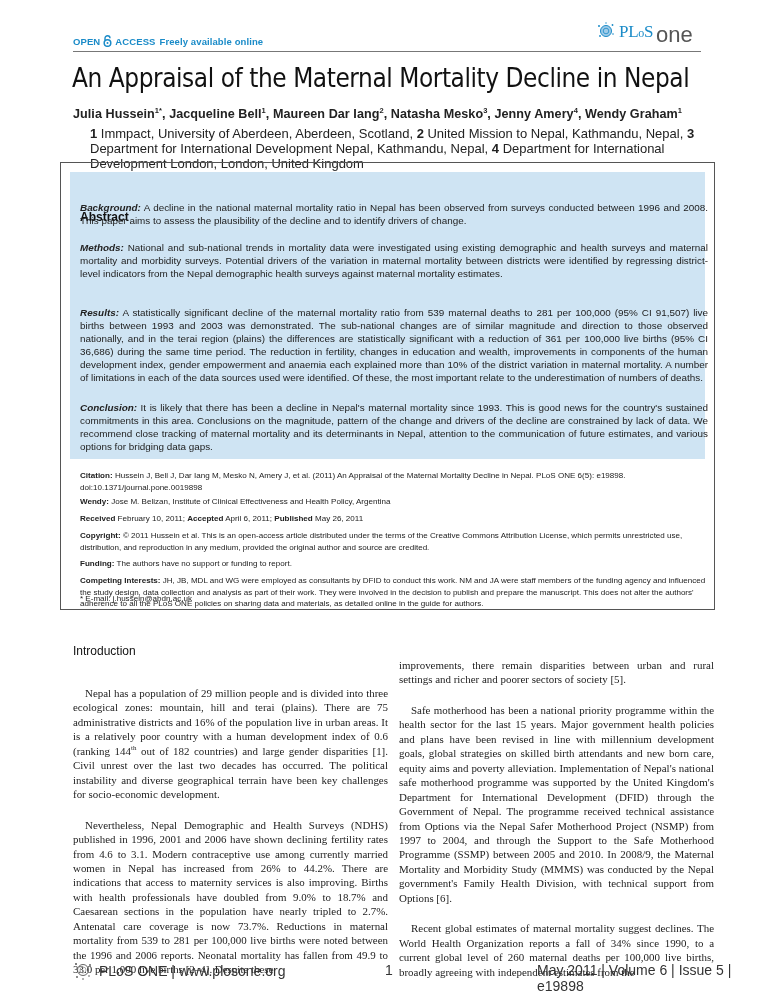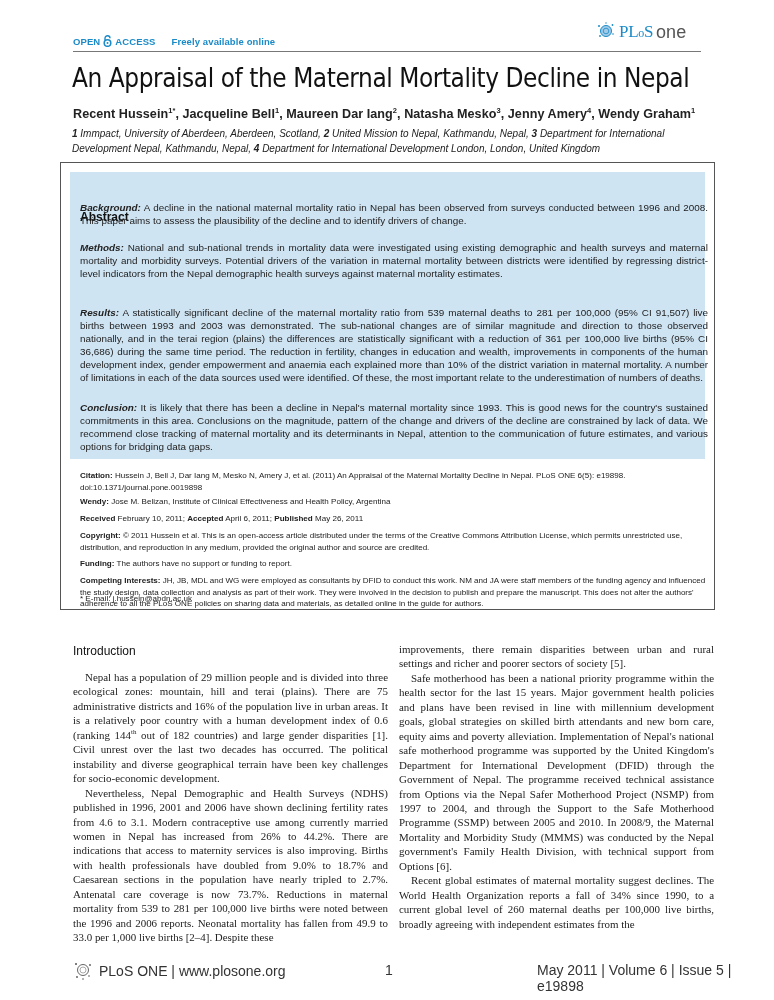--- a/index.html
+++ b/index.html
@@ -3,48 +3,48 @@
   <meta charset="utf-8">
   <style>
     * { box-sizing: border-box; margin: 0; padding: 0; }
     html, body { width: 774px; height: 1000px; background: #ffffff; overflow: hidden; }
     body { position: relative; font-family: "Liberation Sans", "DejaVu Sans", sans-serif; color: #111; }
 
     
     .hdr-left { position: absolute; left: 73px; top: 36px; font-size: 9.5px; font-weight: bold; color: #1a8bc8; letter-spacing: 0.1px; display: flex; align-items: center; }
     .hdr-left .oa-lock { display: inline-block; width: 9px; height: 11px; margin: 0 3px; position: relative; }
     .hdr-left .oa-lock svg { position: absolute; left: 0; top: -1px; }
-    .hdr-left .fao { margin-left: 16px; }
+    .hdr-left .fao { margin-left: 4px; }
     .hdr-right { position: absolute; left: 597px; top: 22px; display: flex; }
     .plos-logo-icon { width: 18px; height: 18px; margin-right: 4px; margin-bottom: 4px; }
     .plos-word { font-family: "Liberation Serif", "DejaVu Serif", serif; color: #1a8bc8; font-size: 17px; letter-spacing: -0.3px; }
     .plos-word .small-o { font-size: 12px; }
-    .one-word { font-family: "Liberation Sans", "DejaVu Sans", sans-serif; font-size: 18px; color: #555; margin-left: 3px; }
+    .one-word { font-family: "Liberation Sans", "DejaVu Sans", sans-serif; font-size: 22px; color: #555; margin-left: 3px; }
     .hdr-rule { position: absolute; left: 73px; top: 51px; width: 628px; height: 1px; background: #777; }
 
     
     .title { position: absolute; left: 72px; top: 62px; width: 640px; font-size: 26.5px; font-weight: normal; color: #111; letter-spacing: -0.5px; font-family: "DejaVu Sans", "Liberation Sans", sans-serif; transform: scaleX(0.88); transform-origin: left top; white-space: nowrap; }
     .authors { position: absolute; left: 73px; top: 106px; font-size: 12.6px; font-weight: bold; color: #222; white-space: nowrap; letter-spacing: 0.05px; }
     .authors sup { font-size: 7.5px; }
-    .affil { position: absolute; left: 72px; top: 126px; width: 640px; font-size: 10px; line-height: 15px; color: #222; font-style: italic; }
+    .affil { position: absolute; left: 90px; top: 126px; width: 640px; font-size: 13px; line-height: 15px; color: #222; }
     .affil b { font-weight: bold; }
 
     
     .abs-outer { position: absolute; left: 60px; top: 162px; width: 655px; height: 448px; border: 1px solid #555; }
     .abs-panel { position: absolute; left: 70px; top: 172px; width: 635px; height: 287px; background: #cfe4f3; }
     .abs-head { position: absolute; left: 80px; top: 178px; font-size: 12px; font-weight: bold; color: #111; margin-top: 32px; }
     .abs-para { position: absolute; left: 80px; width: 628px; font-size: 9.9px; line-height: 13.1px; color: #222; text-align: justify; }
     .abs-para .lbl { font-weight: bold; font-style: italic; }
     .meta { position: absolute; left: 80px; width: 628px; font-size: 8.05px; line-height: 11.7px; color: #222; }
     .meta b { font-weight: bold; }
 
     
     .intro-head { position: absolute; left: 73px; top: 644px; font-size: 12px; font-weight: normal; color: #111; }
     .col { position: absolute; width: 315px; font-family: "Liberation Serif", "DejaVu Serif", serif; font-size: 10.95px; line-height: 14.45px; color: #222; text-align: justify; }
-    .col p { text-indent: 12px; }
+    .col p { text-indent: 12px; margin-top: 16px; }
     .col p.noind { text-indent: 0; }
     .col sup { font-size: 7px; line-height: 0; }
 
     
     .footer { position: absolute; top: 962px; font-size: 14px; color: #333; }
     .foot-left { left: 73px; display: flex; align-items: center; }
     .foot-left .ficon { width: 20px; height: 20px; margin-right: 6px; margin-top: -2px; }
     .foot-mid { left: 385px; }
     .foot-right { left: 537px; }
   </style>
@@ -75,21 +75,21 @@
       <circle cx="3" cy="14" r="0.9" fill="#1a8bc8"></circle>
       <circle cx="9" cy="1" r="0.7" fill="#1a8bc8"></circle>
     </svg>
   </span>
   <span class="plos-word"><span>PL</span><span class="small-o">o</span><span>S</span></span>
   <span class="one-word">one</span>
 </div>
 <div class="hdr-rule"></div>
 
 <h1 class="title">An Appraisal of the Maternal Mortality Decline in Nepal</h1>
-<div class="authors" id="authors"><span>Recent Hussein</span><sup>1*</sup>, <span>Jacqueline Bell</span><sup>1</sup>, <span>Maureen Dar Iang</span><sup>2</sup>, <span>Natasha Mesko</span><sup>3</sup>, <span>Jenny Amery</span><sup>4</sup>, <span>Wendy Graham</span><sup>1</sup></div>
+<div class="authors" id="authors"><span>Julia Hussein</span><sup>1*</sup>, <span>Jacqueline Bell</span><sup>1</sup>, <span>Maureen Dar Iang</span><sup>2</sup>, <span>Natasha Mesko</span><sup>3</sup>, <span>Jenny Amery</span><sup>4</sup>, <span>Wendy Graham</span><sup>1</sup></div>
 <div class="affil" id="affils"><b>1 </b><span>Immpact, University of Aberdeen, Aberdeen, Scotland, </span><b>2 </b><span>United Mission to Nepal, Kathmandu, Nepal, </span><b>3 </b><span>Department for International Development Nepal, Kathmandu, Nepal, </span><b>4 </b><span>Department for International Development London, London, United Kingdom </span></div>
 
 <div class="abs-outer"></div>
 <div class="abs-panel"></div>
 <div class="abs-head">Abstract</div>
 
 <p class="abs-para" style="top:201px;"><span class="lbl">Background:</span><span> A decline in the national maternal mortality ratio in Nepal has been observed from surveys conducted between 1996 and 2008. This paper aims to assess the plausibility of the decline and to identify drivers of change.</span></p>
 <p class="abs-para" style="top:241px;"><span class="lbl">Methods:</span><span> National and sub-national trends in mortality data were investigated using existing demographic and health surveys and maternal mortality and morbidity surveys. Potential drivers of the variation in maternal mortality between districts were identified by regressing district-level indicators from the Nepal demographic health surveys against maternal mortality estimates.</span></p>
 <p class="abs-para" style="top:306px;"><span class="lbl">Results:</span><span> A statistically significant decline of the maternal mortality ratio from 539 maternal deaths to 281 per 100,000 (95% CI 91,507) live births between 1993 and 2003 was demonstrated. The sub-national changes are of similar magnitude and direction to those observed nationally, and in the terai region (plains) the differences are statistically significant with a reduction of 361 per 100,000 live births (95% CI 36,686) during the same time period.    The reduction in fertility, changes in education and wealth, improvements in components of the human development index, gender empowerment and anaemia each explained more than 10% of the district variation in maternal mortality. A number of limitations in each of the data sources used were identified. Of these, the most important relate to the underestimation of numbers of deaths.</span></p>
 <p class="abs-para" style="top:401px;"><span class="lbl">Conclusion:</span><span> It is likely that there has been a decline in Nepal's maternal mortality since 1993. This is good news for the country's sustained commitments in this area. Conclusions on the magnitude, pattern of the change and drivers of the decline are constrained by lack of data. We recommend close tracking of maternal mortality and its determinants in Nepal, attention to the communication of future estimates, and various options for bridging data gaps.</span></p>

